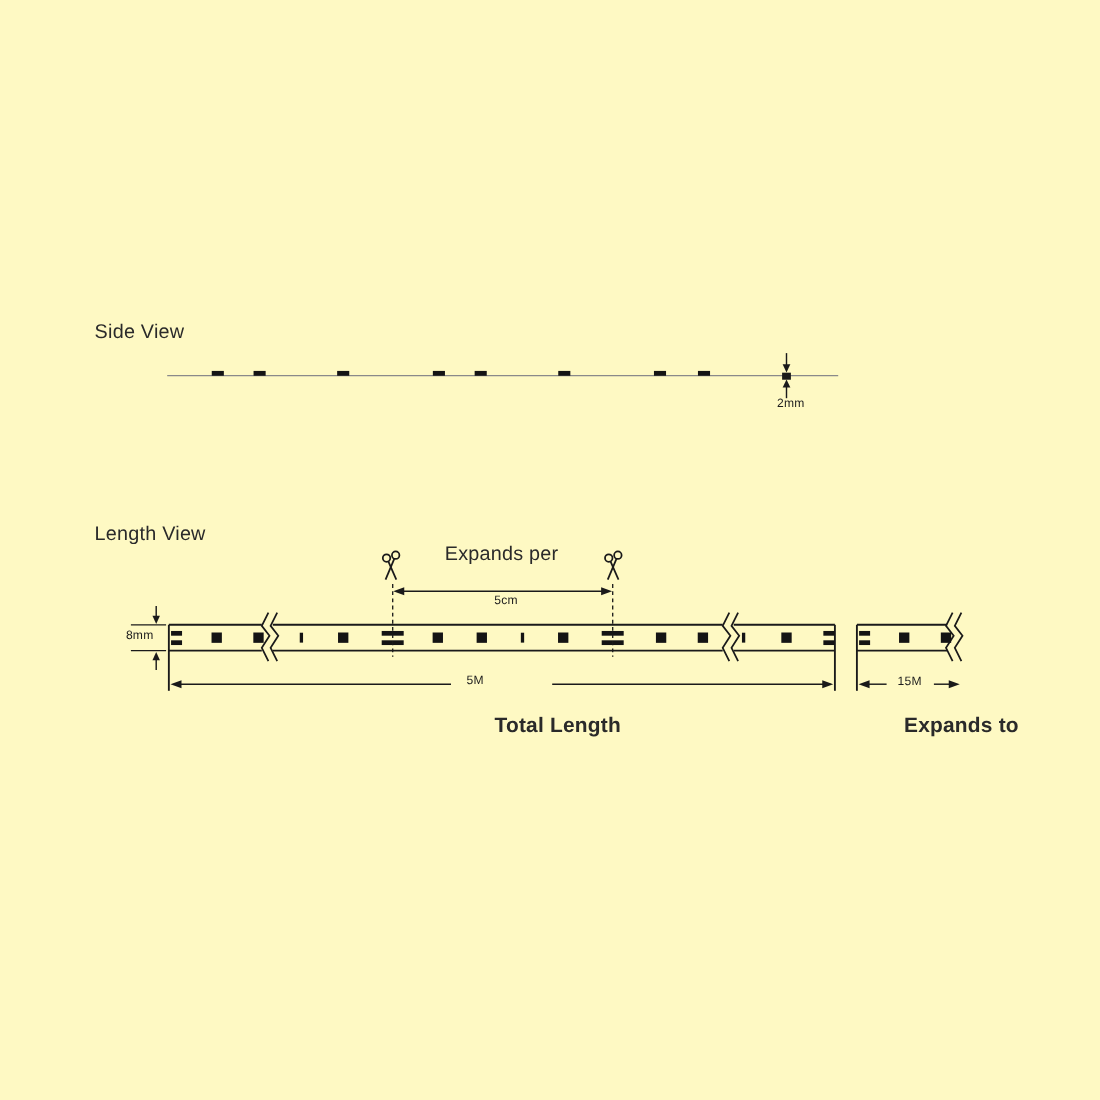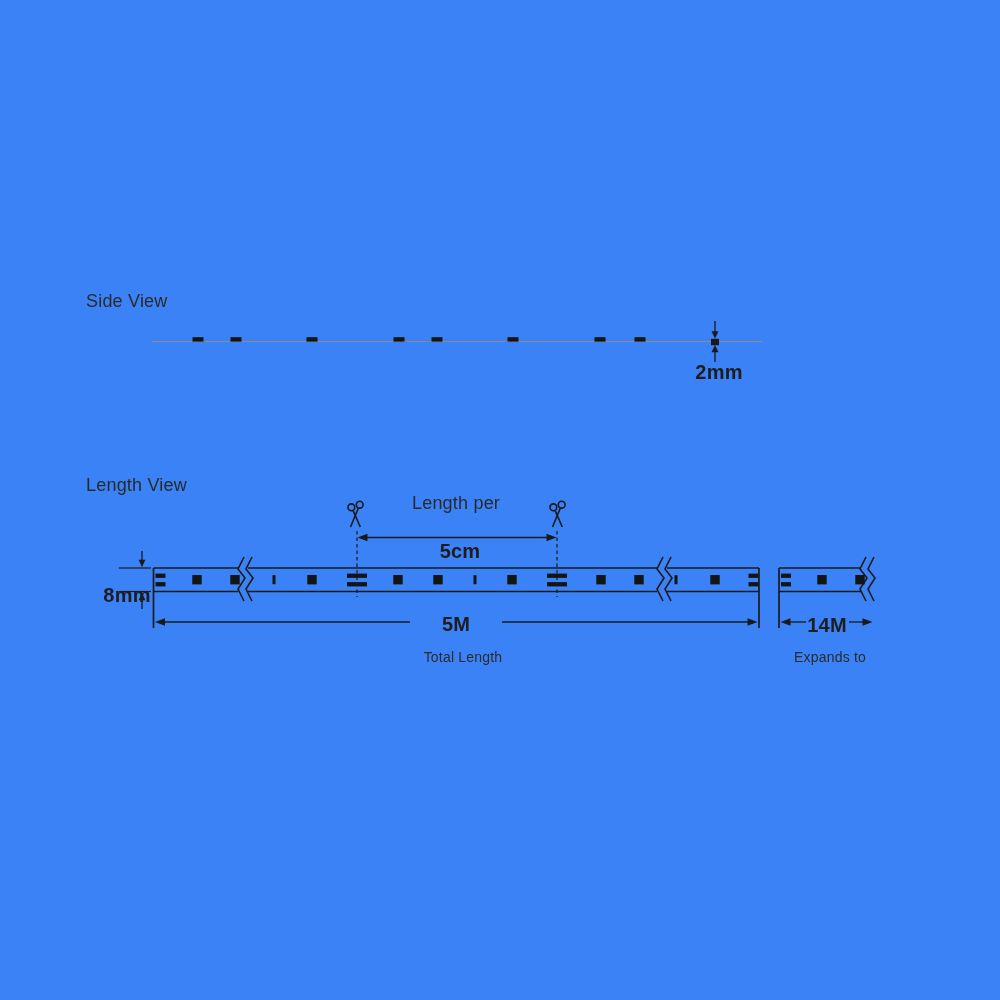--- a/index.html
+++ b/index.html
@@ -5,38 +5,38 @@
   html, body {
     margin: 0;
     padding: 0;
     background: #ffffff;
     font-family: "Liberation Sans", sans-serif;
   }
   .canvas {
     position: relative;
     width: 1000px;
     height: 1000px;
-    background: #3b82f6;
+    background: #fef9c3;
     overflow: hidden;
   }
   .diagram-svg {
     position: absolute;
     left: 0;
     top: 0;
   }
   .lbl {
     position: absolute;
     color: #2a2a2a;
     white-space: nowrap;
     line-height: 1.1;
     letter-spacing: 0.2px;
   }
   .lbl.title   { font-size: 18px; font-weight: 400; }
-  .lbl.caption { font-size: 14px; font-weight: 400; }
-  .lbl.dim     { font-size: 20px; font-weight: 700; color: #1d1d1d; }
+  .lbl.caption { font-size: 19px; font-weight: 700; margin-left: 44px; }
+  .lbl.dim     { font-size: 11px; font-weight: 400; color: #1d1d1d; }
   .centered    { transform: translateX(-50%); }
 </style>
 </head>
 <body>
 
 <div class="canvas">
 
   <svg class="diagram-svg" width="1000" height="1000" viewBox="0 0 1000 1000">
 
     <g>
@@ -172,27 +172,27 @@
       <polygon points="872.5,622 862.5,618.3 862.5,625.7" stroke="none"></polygon>
     </g>
   </svg>
 
   <div class="lbl title" style="left:86px; top:292px;">Side View</div>
 
   <div class="lbl dim centered" style="left:719px; top:361px;">2mm</div>
 
   <div class="lbl title" style="left:86px; top:476px;">Length View</div>
 
-  <div class="lbl title centered" style="left:456px; top:494px;">Length per</div>
+  <div class="lbl title centered" style="left:456px; top:494px;">Expands per</div>
 
   <div class="lbl dim centered" style="left:460px; top:540px;">5cm</div>
 
-  <div class="lbl dim centered" style="left:127px; top:584px;">8mm</div>
+  <div class="lbl dim centered" style="left:127px; top:572px;">8mm</div>
 
-  <div class="lbl dim centered" style="left:456px; top:613px;">5M</div>
+  <div class="lbl dim centered" style="left:432px; top:613px;">5M</div>
 
-  <div class="lbl dim centered" style="left:827px; top:614px;">14M</div>
+  <div class="lbl dim centered" style="left:827px; top:614px;">15M</div>
 
   <div class="lbl caption centered" style="left:463px; top:650px;">Total Length</div>
 
   <div class="lbl caption centered" style="left:830px; top:650px;text-align:right;">Expands to</div>
 
 </div>
 
 </body></html>

